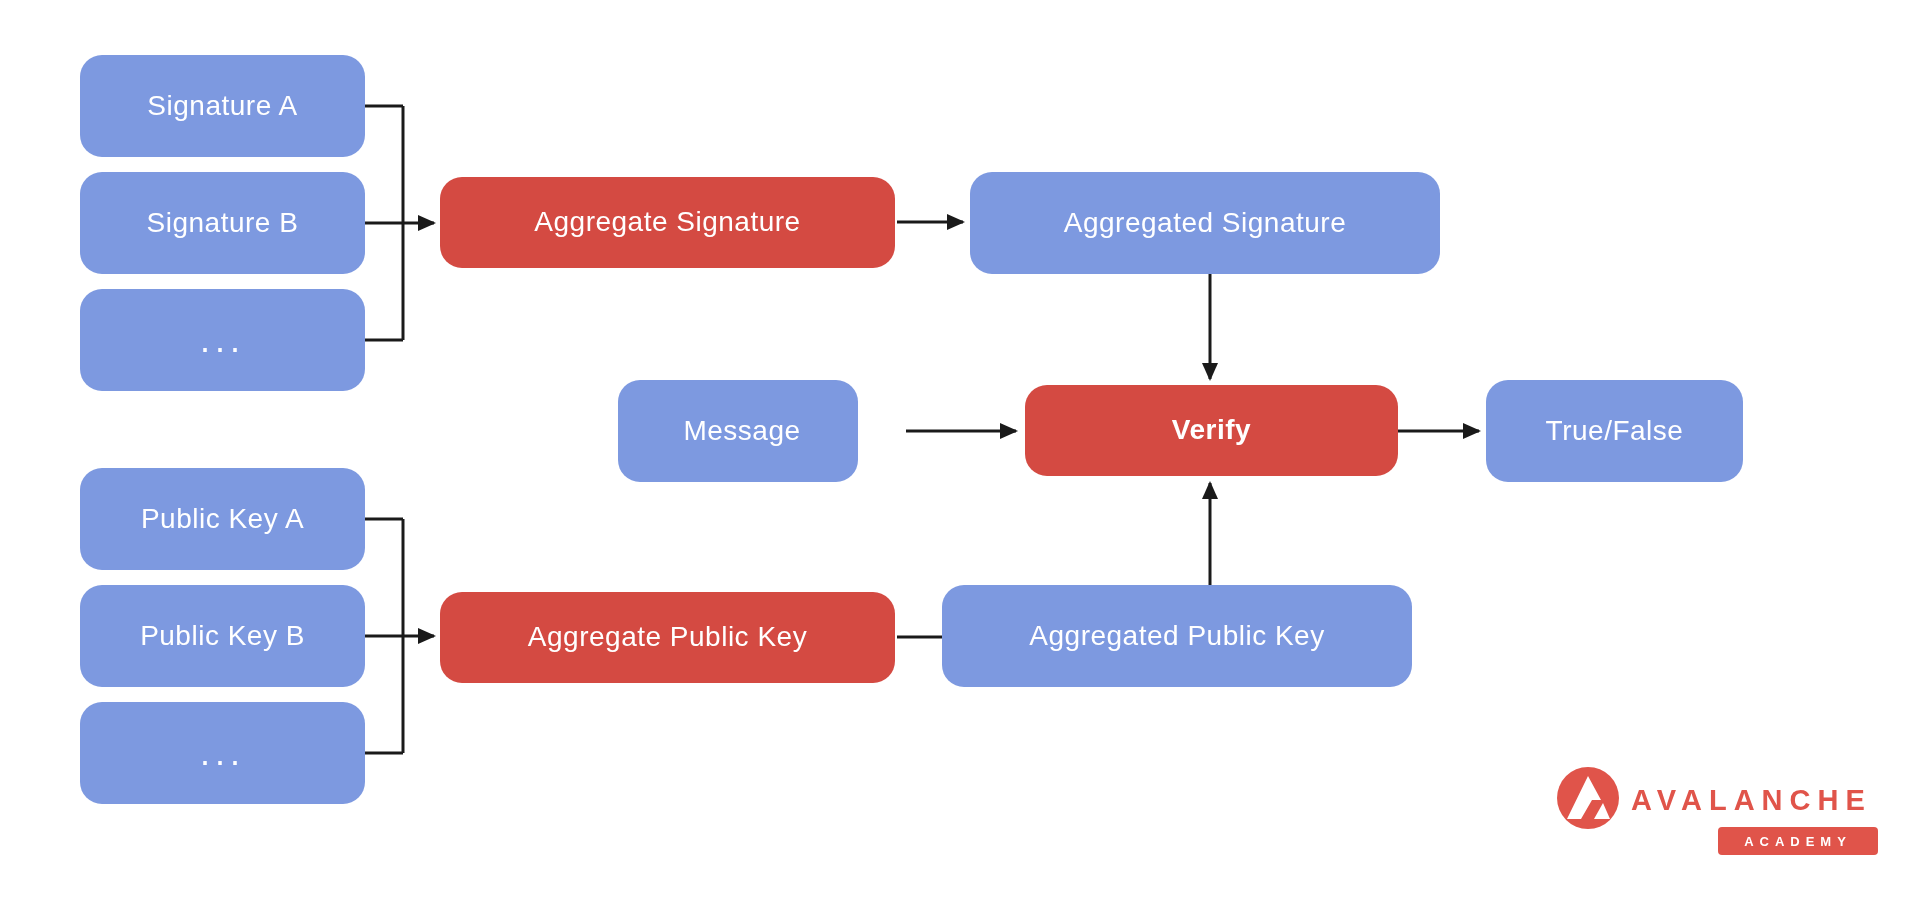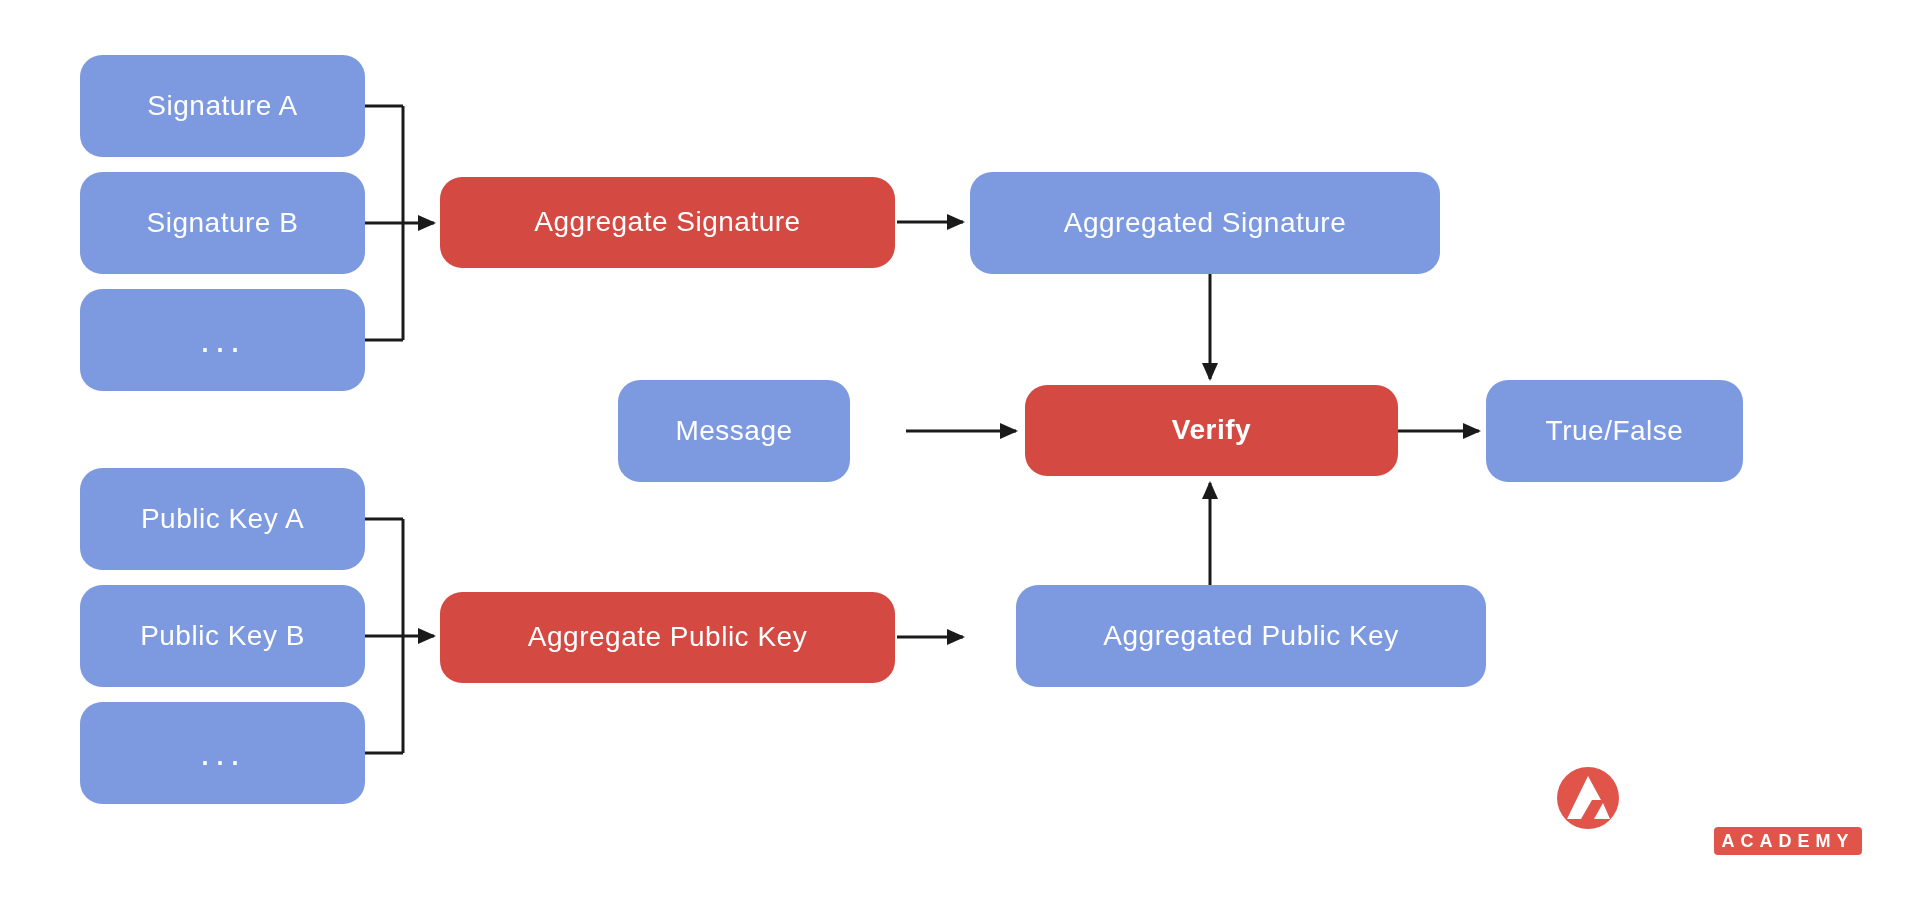--- a/index.html
+++ b/index.html
@@ -29,39 +29,39 @@
   
   .sig-a   {left:80px;  top:55px;  width:285px; height:102px;}
   .sig-b   {left:80px;  top:172px; width:285px; height:102px;}
   .sig-more{left:80px;  top:289px; width:285px; height:102px;}
   .pk-a    {left:80px;  top:468px; width:285px; height:102px;}
   .pk-b    {left:80px;  top:585px; width:285px; height:102px;}
   .pk-more {left:80px;  top:702px; width:285px; height:102px;}
   .agg-sig {left:440px; top:177px; width:455px; height:91px;}
   .agg-pk  {left:440px; top:592px; width:455px; height:91px;}
   .aggd-sig{left:970px; top:172px; width:470px; height:102px;}
-  .aggd-pk {left:1016px; top:585px; width:470px; height:102px;}
-  .message {left:618px; top:380px; width:232px; height:102px;}
+  .aggd-pk {left:942px; top:585px; width:470px; height:102px;}
+  .message {left:618px; top:380px; width:232px; height:102px;padding-left:8px;}
   .verify  {left:1025px;top:385px; width:373px; height:91px;}
   .truefalse{left:1486px;top:380px;width:257px; height:102px;}
 
   
   .logo{position:absolute;left:1557px;top:767px;width:321px;height:90px;}
   .logo .mark{position:absolute;left:0;top:0;}
   .logo .brand{
     position:absolute;left:74px;top:17px;
     color:#E0544A;font-size:29px;font-weight:bold;letter-spacing:7px;
     white-space:nowrap;
   }
   .logo .badge{
-    position:absolute;right:16px;top:60px;
-    width:148px;height:28px;border-radius:4px;
+    position:absolute;right:0;top:60px;
+    width:160px;height:28px;border-radius:4px;
     background:#E0544A;color:#ffffff;
     display:flex;align-items:center;justify-content:center;
-    font-size:18px;font-weight:bold;letter-spacing:6px;
+    font-size:13px;font-weight:bold;letter-spacing:6px;
   }
 </style>
 </head>
 <body>
 
 <div class="canvas">
 
   <svg class="connectors" viewBox="0 0 1920 904" xmlns="http://www.w3.org/2000/svg">
     <defs>
       <marker id="arrow" markerUnits="userSpaceOnUse" markerWidth="18" markerHeight="16" refX="16" refY="8" orient="auto">
@@ -111,16 +111,17 @@
 
   <div class="node red agg-pk">Aggregate Public Key</div>
   <div class="node blue aggd-pk">Aggregated Public Key</div>
 
   <div class="logo">
     <svg class="mark" width="62" height="62" viewBox="0 0 62 62" xmlns="http://www.w3.org/2000/svg">
       <circle cx="31" cy="31" r="31" fill="#E0544A"></circle>
       <polygon points="31,9 44,33 35,33 24,52 10,52" fill="#ffffff"></polygon>
       <polygon points="46,36 53,52 37,52" fill="#ffffff"></polygon>
     </svg>
+    <div class="brand">AVALANCHE</div>
     <div class="badge">ACADEMY</div>
   </div>
 
 </div>
 
 </body></html>

